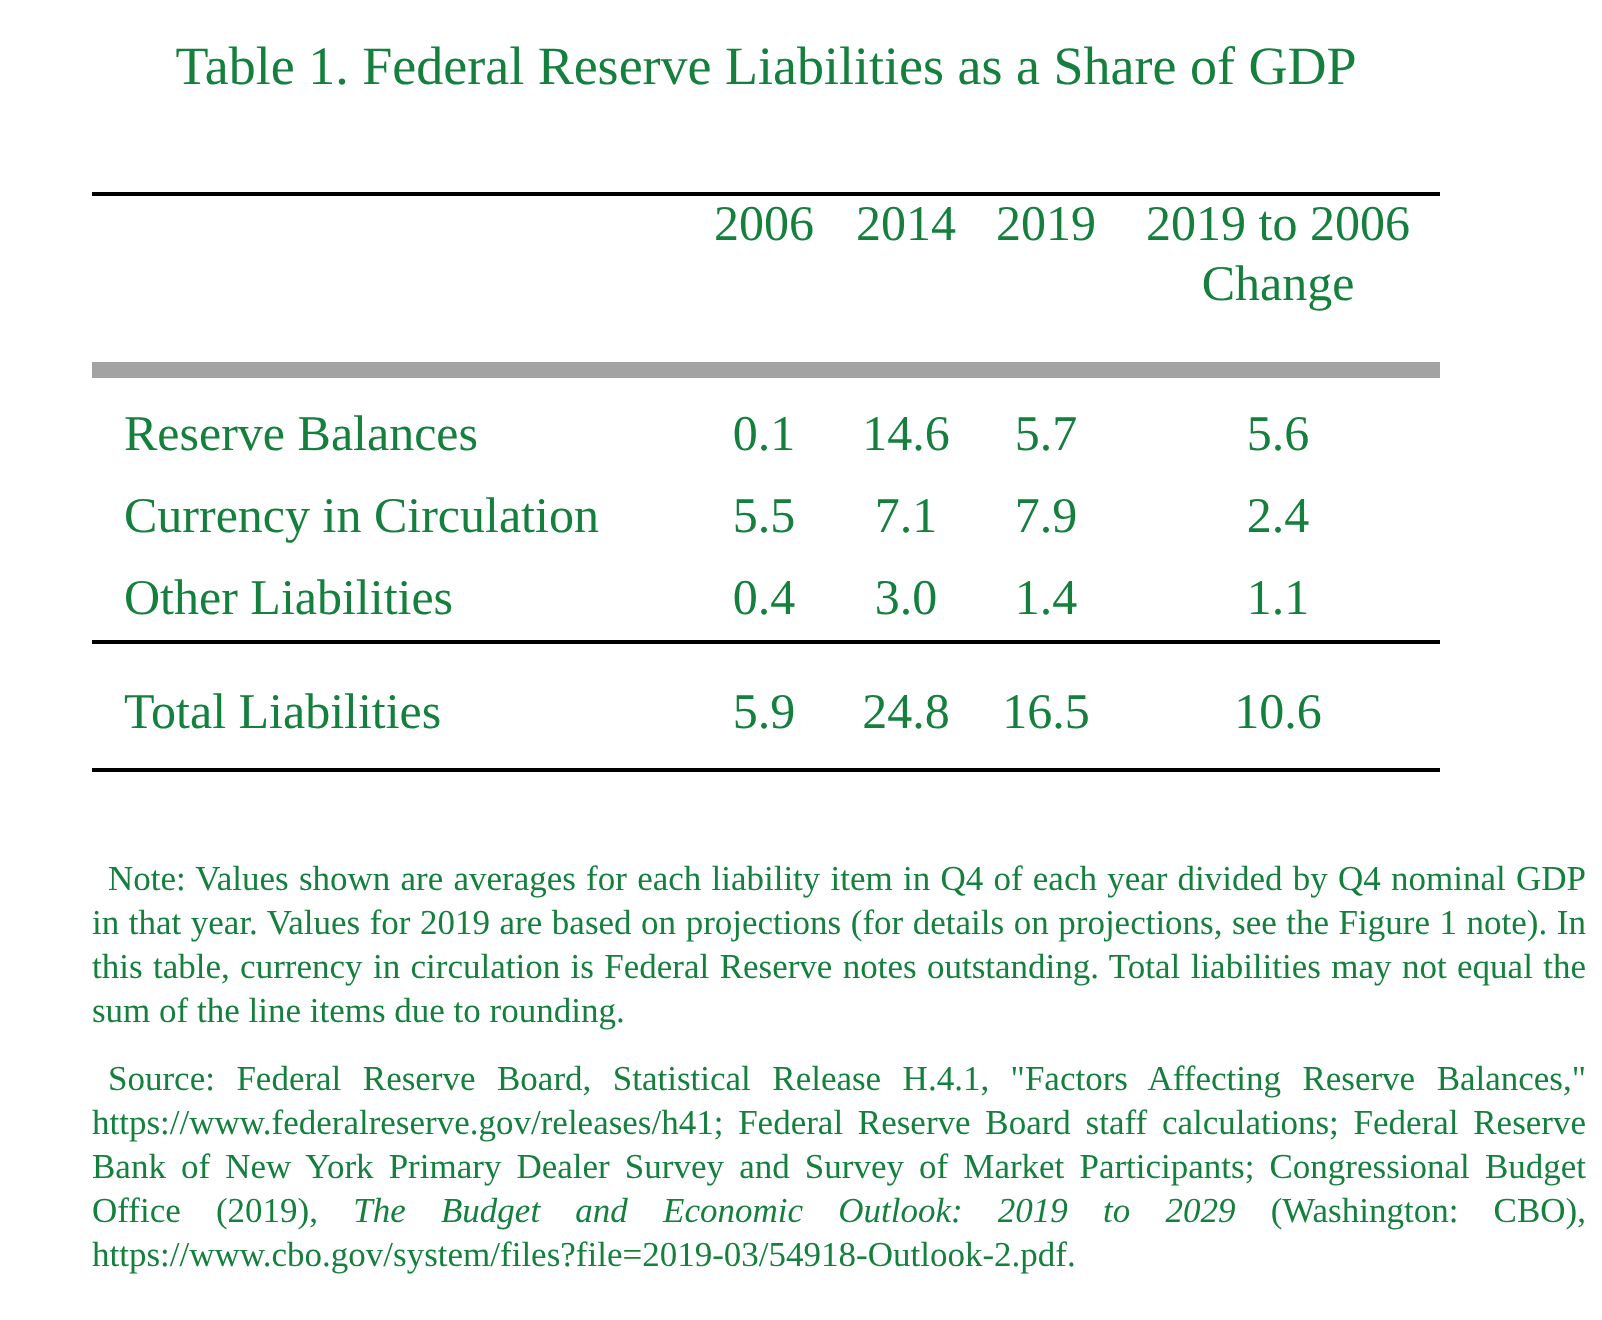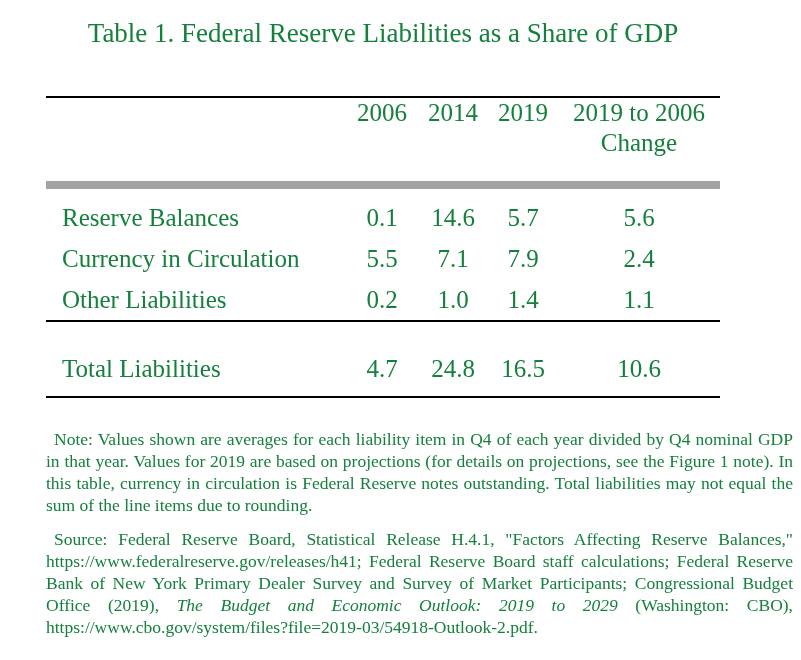--- a/index.html
+++ b/index.html
@@ -46,21 +46,21 @@
     height: 88px;
     box-sizing: border-box;
     padding-top: 25px;
     line-height: 30px;
     border-bottom: 8px solid #a3a3a3;
   }
   .hdr-line { display: block; }
   tbody.body td { height: 41px; vertical-align: middle; text-align: center; }
   tbody.body tr.first td { padding-top: 8px; }
   tbody.total { border-top: 2px solid #000; }
-  tbody.total td { height: 54px; vertical-align: middle; padding-top: 20px; }
+  tbody.total td { height: 54px; vertical-align: middle; padding-top: 8px; }
   .note, .source {
     position: absolute;
     left: 46px;
     width: 747px;
     margin: 0;
     font-size: 17.5px;
     line-height: 22px;
     text-align: justify;
     text-indent: 8px;
   }
@@ -107,30 +107,30 @@
       </tr>
       <tr>
         <td class="lbl">Currency in Circulation</td>
         <td>5.5</td>
         <td>7.1</td>
         <td>7.9</td>
         <td>2.4</td>
       </tr>
       <tr>
         <td class="lbl">Other Liabilities</td>
-        <td>0.2</td>
-        <td>1.0</td>
+        <td>0.4</td>
+        <td>3.0</td>
         <td>1.4</td>
         <td>1.1</td>
       </tr>
     </tbody>
     <tbody class="total">
       <tr>
         <td class="lbl">Total Liabilities</td>
-        <td>4.7</td>
+        <td>5.9</td>
         <td>24.8</td>
         <td>16.5</td>
         <td>10.6</td>
       </tr>
     </tbody>
   </table>
 
   <p class="note">Note: Values shown are averages for each liability item in Q4 of each year divided by Q4 nominal GDP in that year. Values for 2019 are based on projections (for details on projections, see the Figure 1 note). In this table, currency in circulation is Federal Reserve notes outstanding. Total liabilities may not equal the sum of the line items due to rounding.</p>
 
   <p class="source"><span>Source: Federal Reserve Board, Statistical Release H.4.1, "Factors Affecting Reserve Balances," https://www.federalreserve.gov/releases/h41; Federal Reserve Board staff calculations; Federal Reserve Bank of New York Primary Dealer Survey and Survey of Market Participants; Congressional Budget Office (2019), </span><span class="booktitle">The Budget and Economic Outlook: 2019 to 2029</span><span> (Washington: CBO), https://www.cbo.gov/system/files?file=2019-03/54918-Outlook-2.pdf.</span></p>

